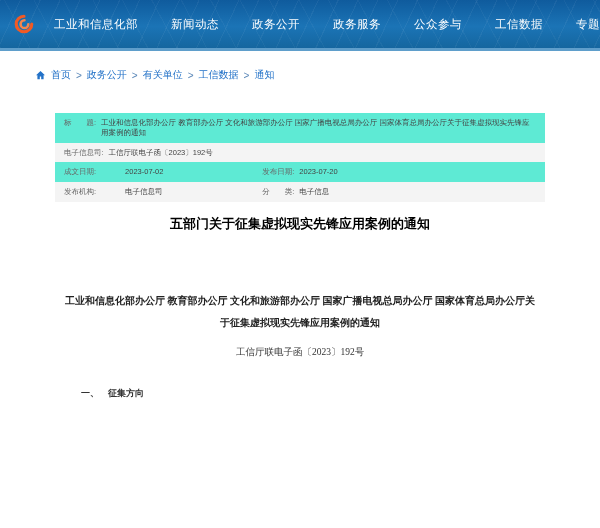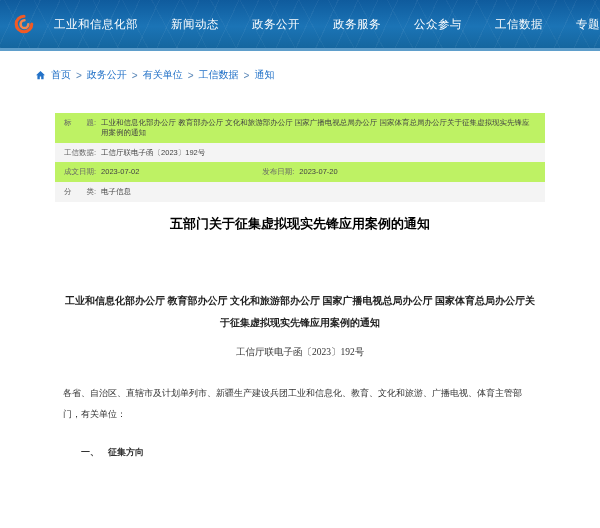--- a/index.html
+++ b/index.html
@@ -31,26 +31,26 @@
   
   .breadcrumb {
     display:flex; align-items:center; margin:17px 0 8px 35px;
     font-size:10px; color:#2372c8;
   }
   .breadcrumb a { color:#2372c8; text-decoration:none; cursor:pointer; }
   .breadcrumb .sep { color:#5a87b8; margin:0 5px; }
   .home-ic { display:inline-flex; margin-right:5px; }
   
   .meta-table { width:490px; margin:31px auto 0; font-size:7.5px; color:#444; }
-  .meta-row { display:flex; padding:5px 9px; line-height:1.3; background:#bef264; }
+  .meta-row { display:flex; padding:5px 9px; line-height:1.3; background:#5eead4; }
   .meta-row.alt { background:#f4f4f4; }
   .meta-label { color:#666; white-space:pre; flex:0 0 auto; margin-right:5px; }
   .meta-value { color:#444; }
   .meta-cell { display:flex; }
-  .meta-cell.c1 { width:42%; flex:0 0 auto; }
+  .meta-cell.c1 { width:42%; flex:0 0 auto;gap:24px; }
   
   .doc { width:490px; margin:0 auto; padding:0 8px; box-sizing:border-box; color:#333; }
   .doc-title {
     font-size:13px; font-weight:bold; color:#000; text-align:center;
     margin:13px 0 0; font-family:Liberation Sans, sans-serif;
   }
   .doc-subtitle {
     font-size:10px; font-weight:bold; color:#222; text-align:center;
     margin:57px 0 0; line-height:22px;
     font-family:"Liberation Serif", serif;
@@ -102,43 +102,46 @@
   <span class="sep">&gt;</span>
   <a>通知</a>
 </div>
 
 <section class="meta-table">
   <div class="meta-row">
     <span class="meta-label">标　　题:</span>
     <span class="meta-value">工业和信息化部办公厅 教育部办公厅 文化和旅游部办公厅 国家广播电视总局办公厅 国家体育总局办公厅关于征集虚拟现实先锋应用案例的通知</span>
   </div>
   <div class="meta-row alt">
-    <span class="meta-label">工信数据:</span>
+    <span class="meta-label">电子信息司:</span>
     <span class="meta-value">工信厅联电子函〔2023〕192号</span>
   </div>
   <div class="meta-row">
     <span class="meta-cell c1">
       <span class="meta-label">成文日期:</span>
       <span class="meta-value">2023-07-02</span>
     </span>
     <span class="meta-cell">
       <span class="meta-label">发布日期:</span>
       <span class="meta-value">2023-07-20</span>
     </span>
   </div>
   <div class="meta-row alt">
+    <span class="meta-cell c1">
+      <span class="meta-label">发布机构:</span>
+      <span class="meta-value">电子信息司</span>
+    </span>
     <span class="meta-cell">
       <span class="meta-label">分　　类:</span>
       <span class="meta-value">电子信息</span>
     </span>
   </div>
 </section>
 
 <main class="doc">
   <h1 class="doc-title">五部门关于征集虚拟现实先锋应用案例的通知</h1>
   <h2 class="doc-subtitle">工业和信息化部办公厅 教育部办公厅 文化和旅游部办公厅 国家广播电视总局办公厅 国家体育总局办公厅关于征集虚拟现实先锋应用案例的通知</h2>
   <div class="doc-number">工信厅联电子函〔2023〕192号</div>
   <div class="doc-body">
-    <p>各省、自治区、直辖市及计划单列市、新疆生产建设兵团工业和信息化、教育、文化和旅游、广播电视、体育主管部门，有关单位：</p>
     <p class="indent heading">一、　征集方向</p>
 
   </div>
 </main>
 
 </body></html>

